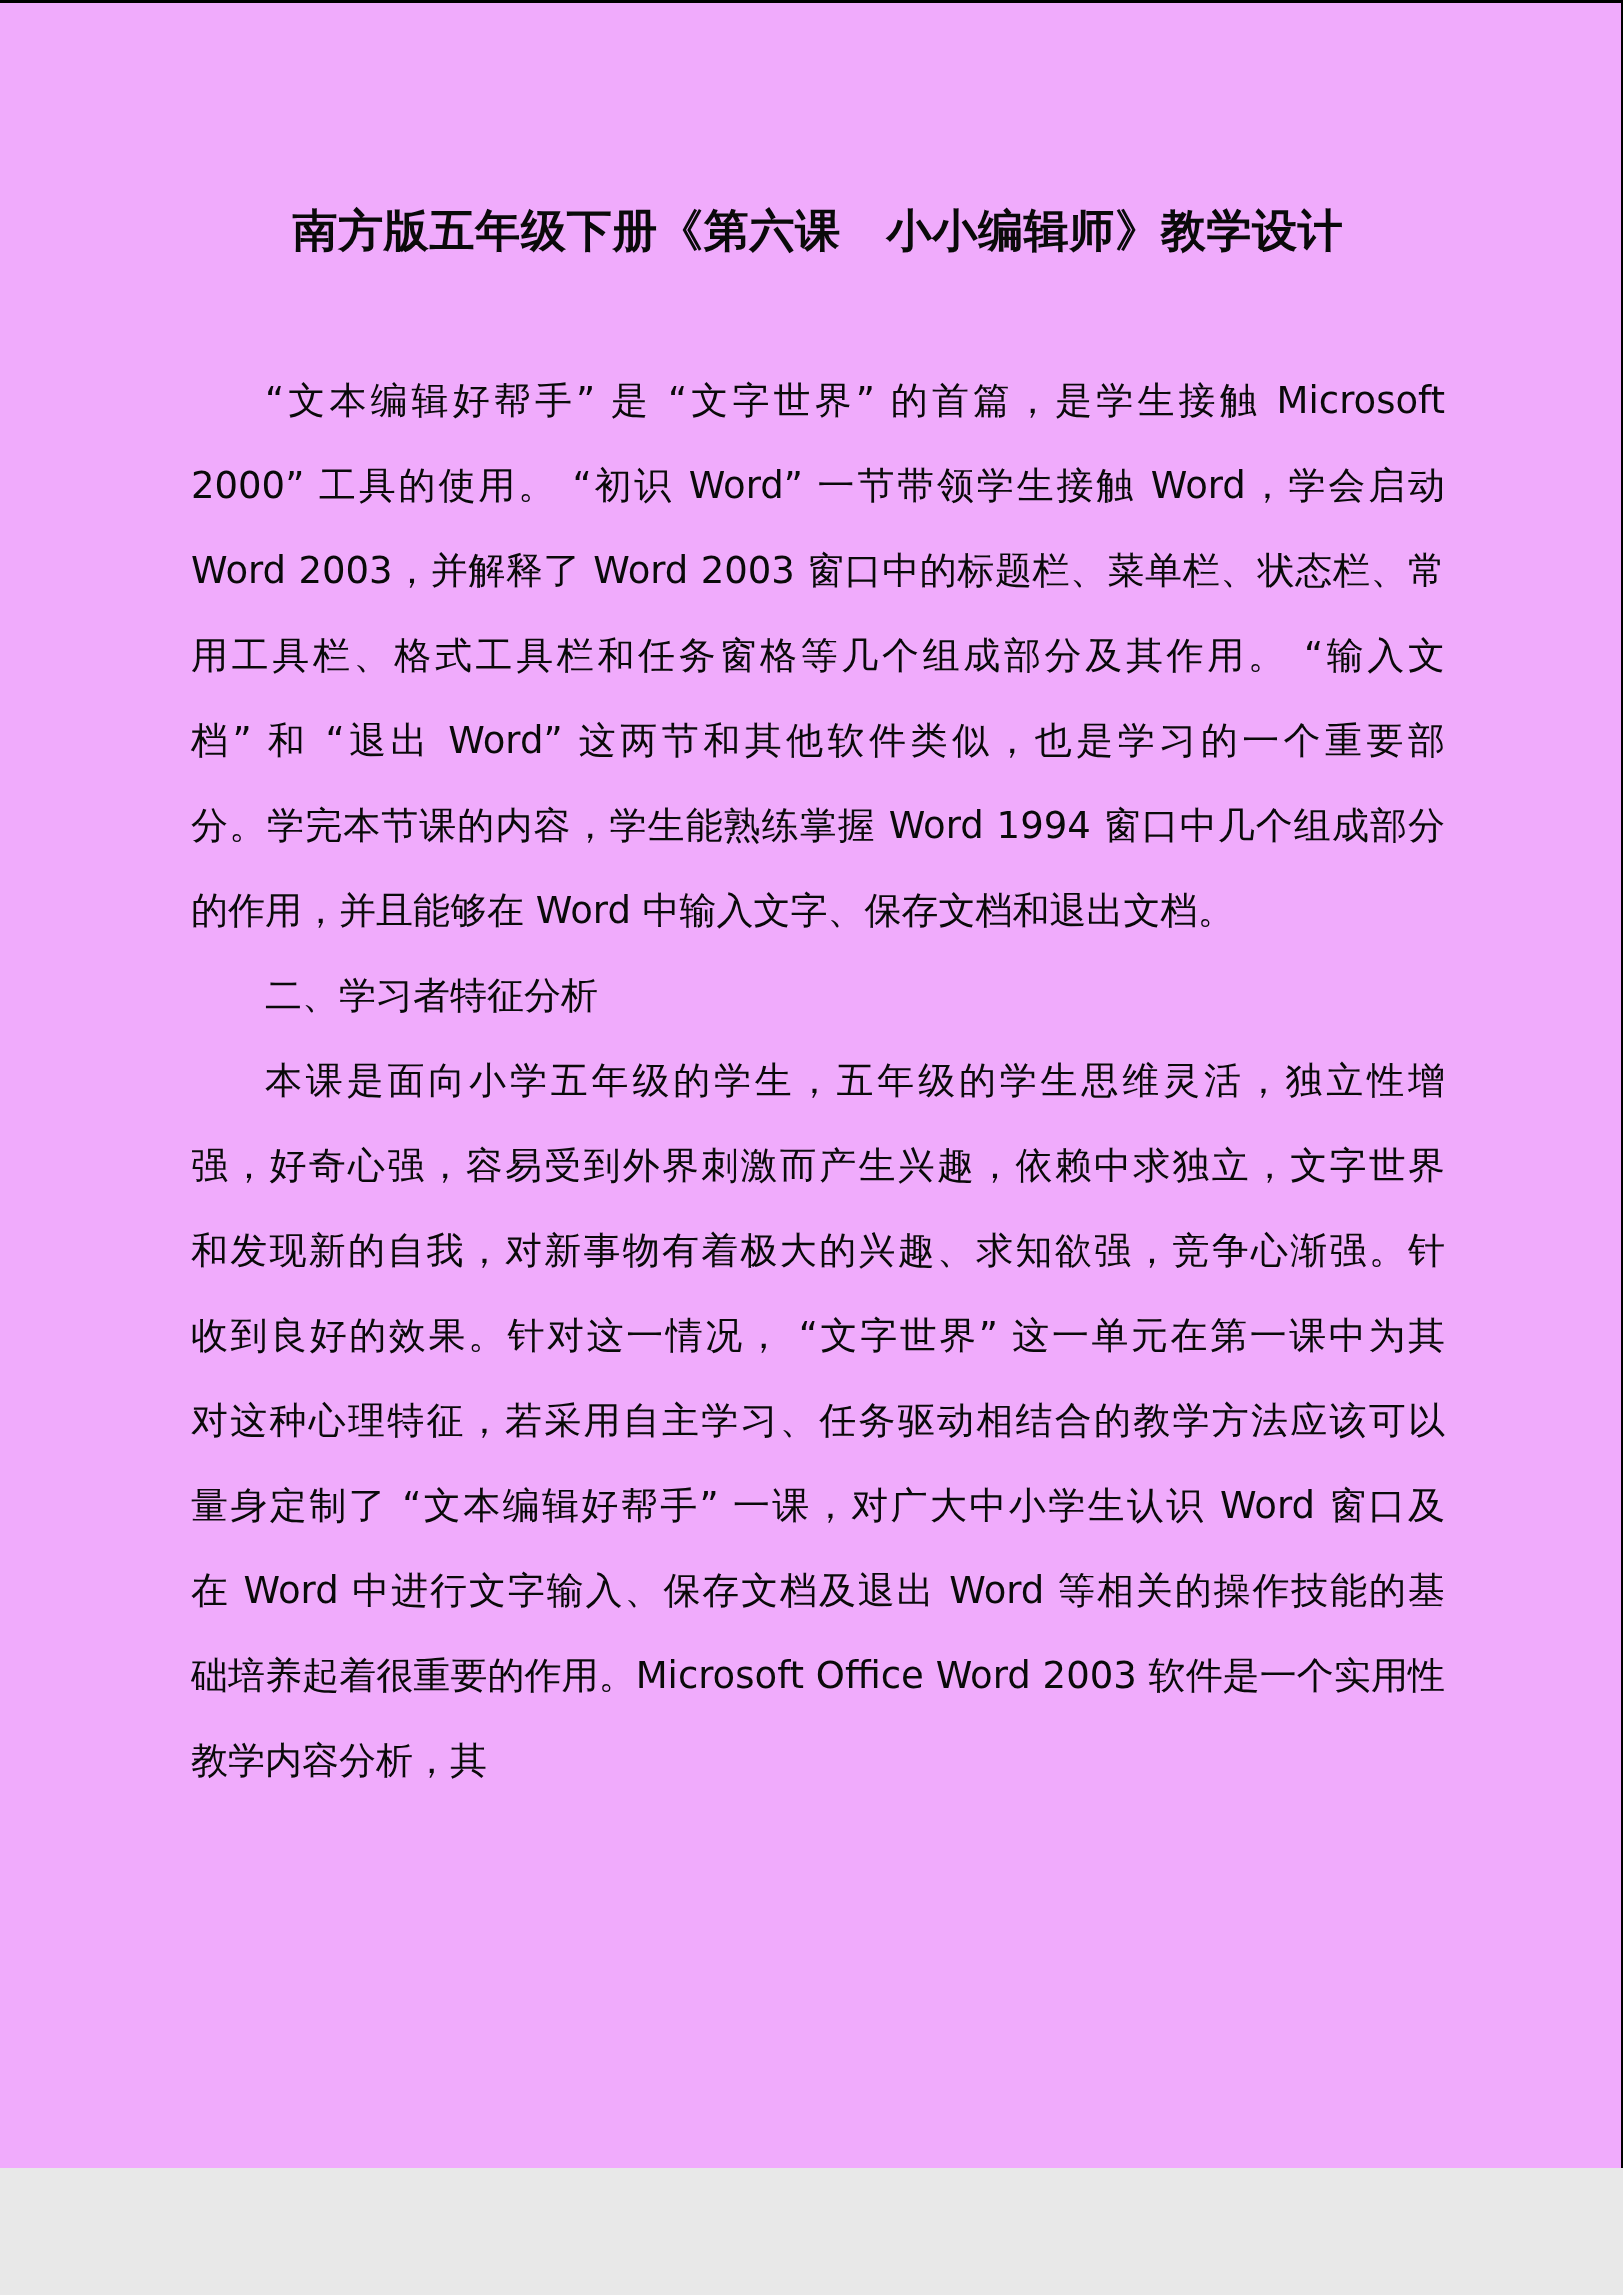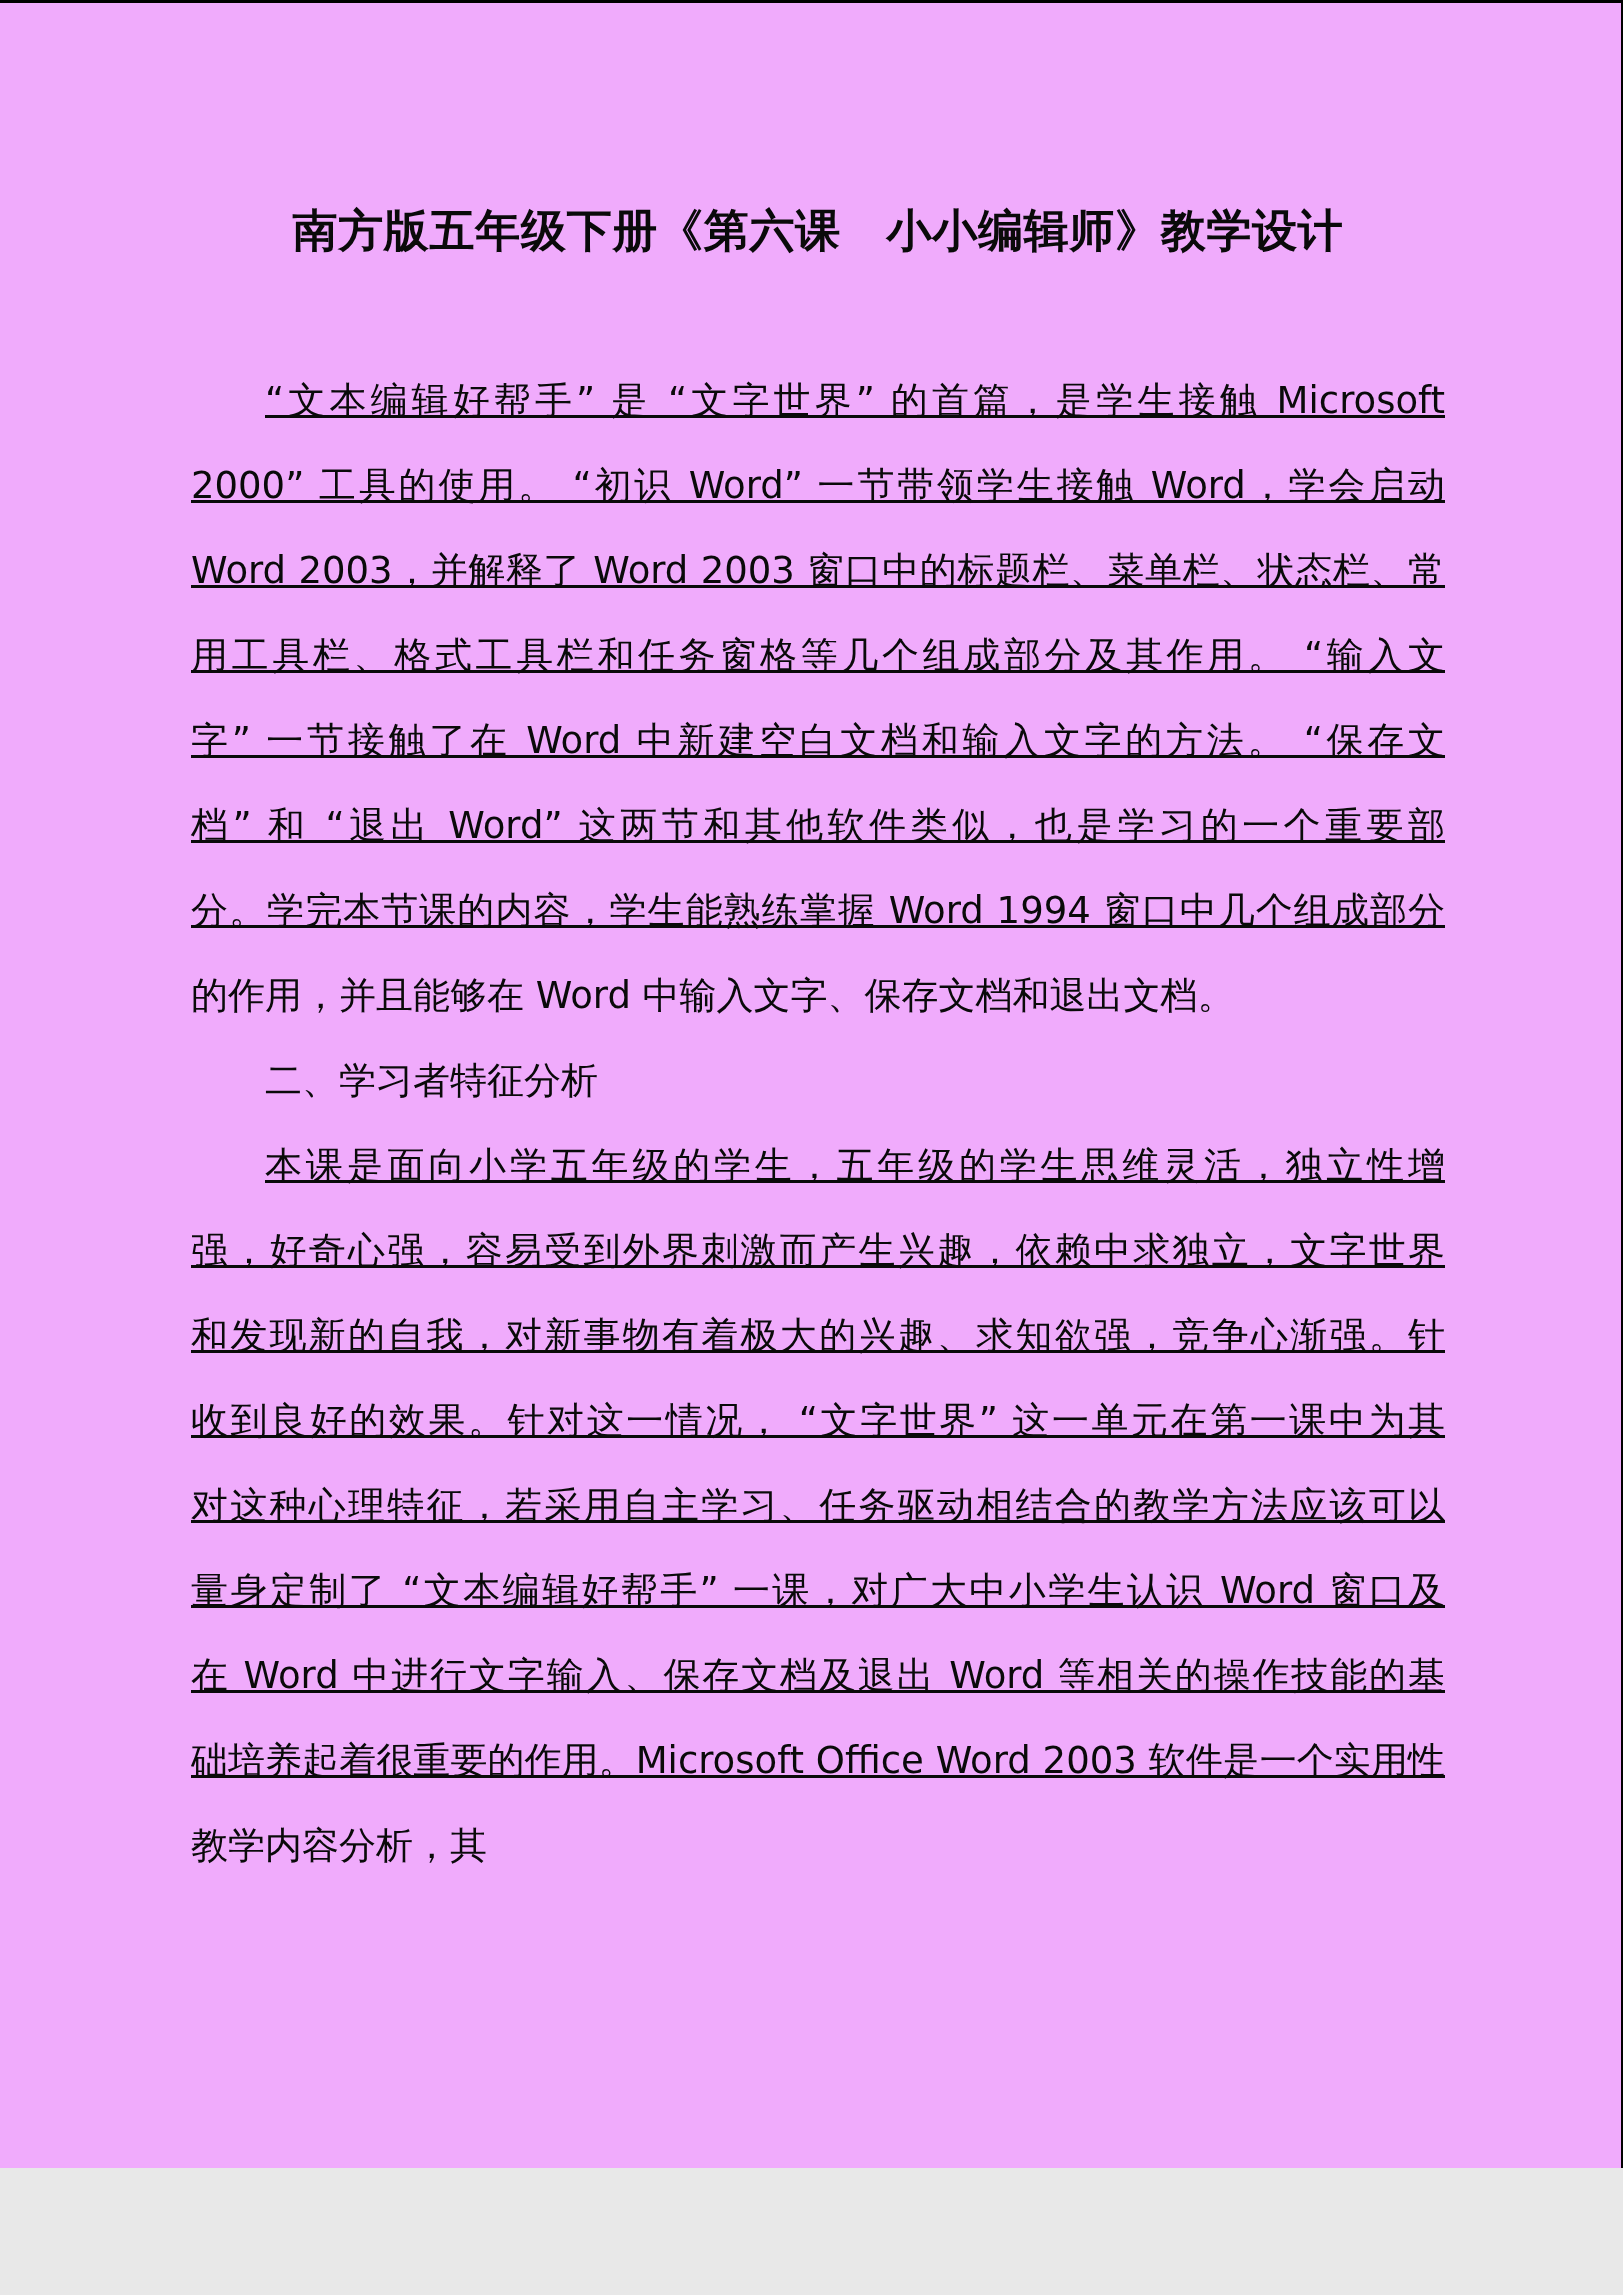--- a/index.html
+++ b/index.html
@@ -48,42 +48,40 @@
   }
   .line {
     font-size: 37px;
     line-height: 85px;
     white-space: nowrap;
     text-align: left;
   }
   .line.j {
     text-align: justify;
     text-align-last: justify;
-    text-decoration: underline;
   }
   .line.ind {
     text-indent: 2em;
   }
 </style>
 </head>
 <body>
 
 <div class="page">
   <div class="scan-edge-top"></div>
   <div class="scan-edge-right"></div>
 
   <div class="content">
     <div class="doc-title">南方版五年级下册《第六课　小小编辑师》教学设计</div>
 
     <div class="body-lines">
       <div class="line ind j">“文本编辑好帮手” 是 “文字世界” 的首篇，是学生接触 Microsoft</div>
       <div class="line j">2000” 工具的使用。 “初识 Word” 一节带领学生接触 Word，学会启动</div>
       <div class="line j">Word 2003，并解释了 Word 2003 窗口中的标题栏、菜单栏、状态栏、常</div>
       <div class="line j">用工具栏、格式工具栏和任务窗格等几个组成部分及其作用。 “输入文</div>
-      <div class="line j">字” 一节接触了在 Word 中新建空白文档和输入文字的方法。 “保存文</div>
       <div class="line j">档” 和 “退出 Word” 这两节和其他软件类似，也是学习的一个重要部</div>
       <div class="line j">分。学完本节课的内容，学生能熟练掌握 Word 1994 窗口中几个组成部分</div>
       <div class="line">的作用，并且能够在 Word 中输入文字、保存文档和退出文档。</div>
       <div class="line ind">二、学习者特征分析</div>
       <div class="line ind j">本课是面向小学五年级的学生，五年级的学生思维灵活，独立性增</div>
       <div class="line j">强，好奇心强，容易受到外界刺激而产生兴趣，依赖中求独立，文字世界</div>
       <div class="line j">和发现新的自我，对新事物有着极大的兴趣、求知欲强，竞争心渐强。针</div>
       <div class="line j">收到良好的效果。针对这一情况， “文字世界” 这一单元在第一课中为其</div>
       <div class="line j">对这种心理特征，若采用自主学习、任务驱动相结合的教学方法应该可以</div>
       <div class="line j">量身定制了 “文本编辑好帮手” 一课，对广大中小学生认识 Word 窗口及</div>

